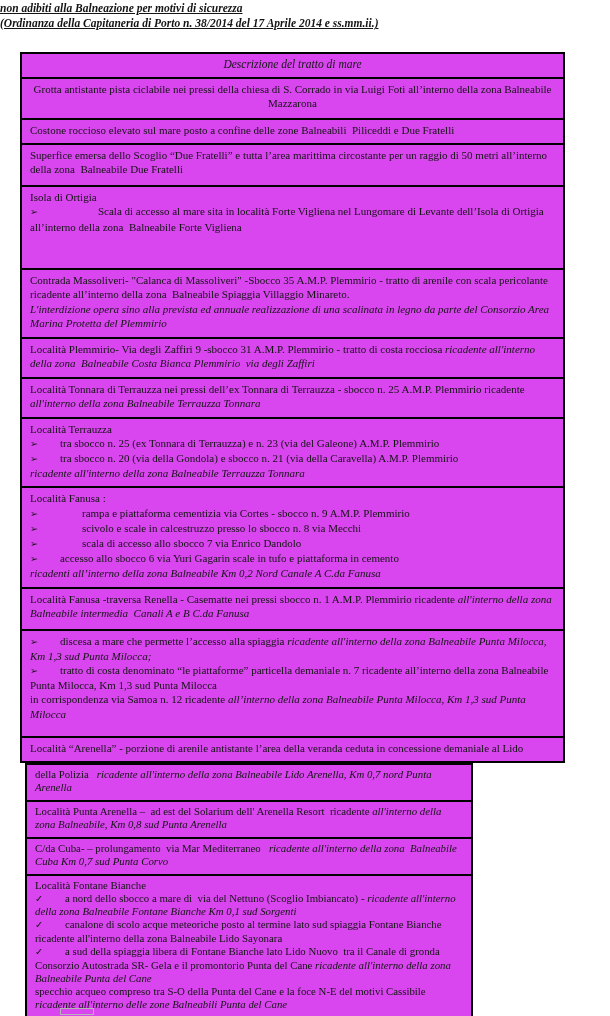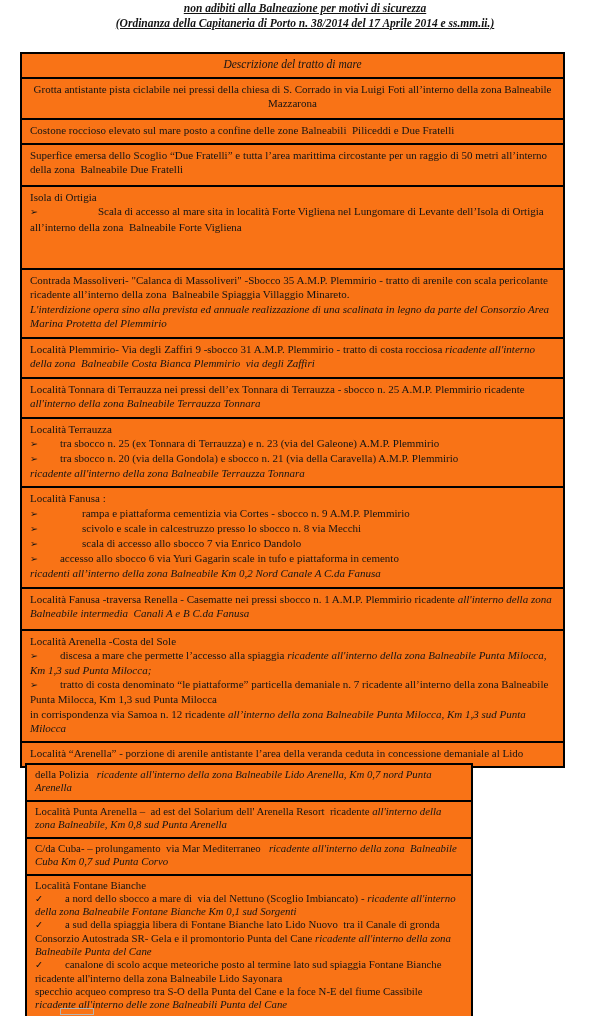--- a/index.html
+++ b/index.html
@@ -1,25 +1,25 @@
 <!DOCTYPE html>
 <html><head>
 <meta charset="utf-8">
 <style>
   html,body{margin:0;padding:0;}
   body{
     width:610px;height:1016px;position:relative;background:#ffffff;
     font-family:"Liberation Serif", serif;color:#141414;overflow:hidden;
   }
   .titles{
-    position:absolute;top:1px;left:0;width:610px;text-align:center;
+    position:absolute;top:1px;left:0;width:610px;
     font-size:11.5px;line-height:15px;font-weight:bold;font-style:italic;
   }
   .titles .tl{text-decoration:underline;}
-  .tbl{position:absolute;border:2px solid #000;background:#f97316;box-sizing:border-box;}
+  .tbl{position:absolute;border:2px solid #000;background:#d946ef;box-sizing:border-box;}
   #table1{left:20px;top:52px;width:545px;}
   #table2{left:25px;top:763px;width:448px;}
   .thead{
     min-height:25px;border-bottom:2px solid #000;box-sizing:border-box;
     text-align:center;font-style:italic;font-size:11.5px;padding-top:4px;
   }
   .trow{
     border-bottom:2px solid #000;box-sizing:border-box;
     padding:3px 8px 6px 8px;font-size:11px;line-height:14.2px;
   }
@@ -99,21 +99,20 @@
         <div class="tline"><span class="bul">➢</span><span class="tab2"></span><span>rampa e piattaforma cementizia via Cortes - sbocco n. 9 A.M.P. Plemmirio</span></div>
         <div class="tline"><span class="bul">➢</span><span class="tab2"></span><span>scivolo e scale in calcestruzzo presso lo sbocco n. 8 via Mecchi</span></div>
         <div class="tline"><span class="bul">➢</span><span class="tab2"></span><span>scala di accesso allo sbocco 7 via Enrico Dandolo</span></div>
         <div class="tline"><span class="bul">➢</span><span class="tab3"></span><span>accesso allo sbocco 6 via Yuri Gagarin scale in tufo e piattaforma in cemento</span></div>
         <div class="tline"><span class="it">ricadenti all’interno della zona Balneabile Km 0,2 Nord Canale A C.da Fanusa</span></div>
       </div>
       <div class="trow">
         <div class="tline"><span>Località Fanusa -traversa Renella - Casematte nei pressi sbocco n. 1 A.M.P. Plemmirio ricadente </span><span class="it">all'interno della zona Balneabile intermedia  Canali A e B C.da Fanusa</span></div>
       </div>
       <div class="trow">
-        <div class="tline"><span>Località Arenella -Costa del Sole</span></div>
         <div class="tline"><span class="bul">➢</span><span class="tab3"></span><span>discesa a mare che permette l’accesso alla spiaggia </span><span class="it">ricadente all'interno della zona Balneabile Punta Milocca, Km 1,3 sud Punta Milocca;</span></div>
         <div class="tline"><span class="bul">➢</span><span class="tab3"></span><span>tratto di costa denominato “le piattaforme” particella demaniale n. 7 ricadente all’interno della zona Balneabile Punta Milocca, Km 1,3 sud Punta Milocca</span></div>
         <div class="tline"><span>in corrispondenza via Samoa n. 12 ricadente </span><span class="it">all’interno della zona Balneabile Punta Milocca, Km 1,3 sud Punta Milocca</span></div>
       </div>
       <div class="trow">
         <div class="tline"><span>Località “Arenella” - porzione di arenile antistante l’area della veranda ceduta in concessione demaniale al Lido</span></div>
       </div>
     </div>
 </div>
 
@@ -124,20 +123,20 @@
       </div>
       <div class="trow">
         <div class="tline"><span>Località Punta Arenella –  ad est del Solarium dell' Arenella Resort  ricadente </span><span class="it">all'interno della zona Balneabile, Km 0,8 sud Punta Arenella</span></div>
       </div>
       <div class="trow">
         <div class="tline"><span>C/da Cuba- – prolungamento  via Mar Mediterraneo   </span><span class="it">ricadente all'interno della zona  Balneabile Cuba Km 0,7 sud Punta Corvo</span></div>
       </div>
       <div class="trow">
         <div class="tline"><span>Località Fontane Bianche</span></div>
         <div class="tline"><span class="bul">✓</span><span class="tab3"></span><span>a nord dello sbocco a mare di  via del Nettuno (Scoglio Imbiancato) - </span><span class="it">ricadente all'interno della zona Balneabile Fontane Bianche Km 0,1 sud Sorgenti</span></div>
+        <div class="tline"><span class="bul">✓</span><span class="tab3"></span><span>canalone di scolo acque meteoriche posto al termine lato sud spiaggia Fontane Bianche  ricadente all'interno della zona Balneabile Lido Sayonara</span></div>
         <div class="tline"><span class="bul">✓</span><span class="tab3"></span><span>a sud della spiaggia libera di Fontane Bianche lato Lido Nuovo  tra il Canale di gronda Consorzio Autostrada SR- Gela e il promontorio Punta del Cane </span><span class="it">ricadente all'interno della zona Balneabile Punta del Cane</span></div>
-        <div class="tline"><span class="bul">✓</span><span class="tab3"></span><span>canalone di scolo acque meteoriche posto al termine lato sud spiaggia Fontane Bianche  ricadente all'interno della zona Balneabile Lido Sayonara</span></div>
-        <div class="tline"><span>specchio acqueo compreso tra S-O della Punta del Cane e la foce N-E del fiume Cassibile </span><span class="it">ricadente all'interno delle zone Balneabili Punta del Cane</span></div>
+        <div class="tline"><span>specchio acqueo compreso tra S-O della Punta del Cane e la foce N-E del motivi Cassibile </span><span class="it">ricadente all'interno delle zone Balneabili Punta del Cane</span></div>
       </div>
     </div>
 </div>
 
 <div class="fragment"></div>
 
 </body></html>

